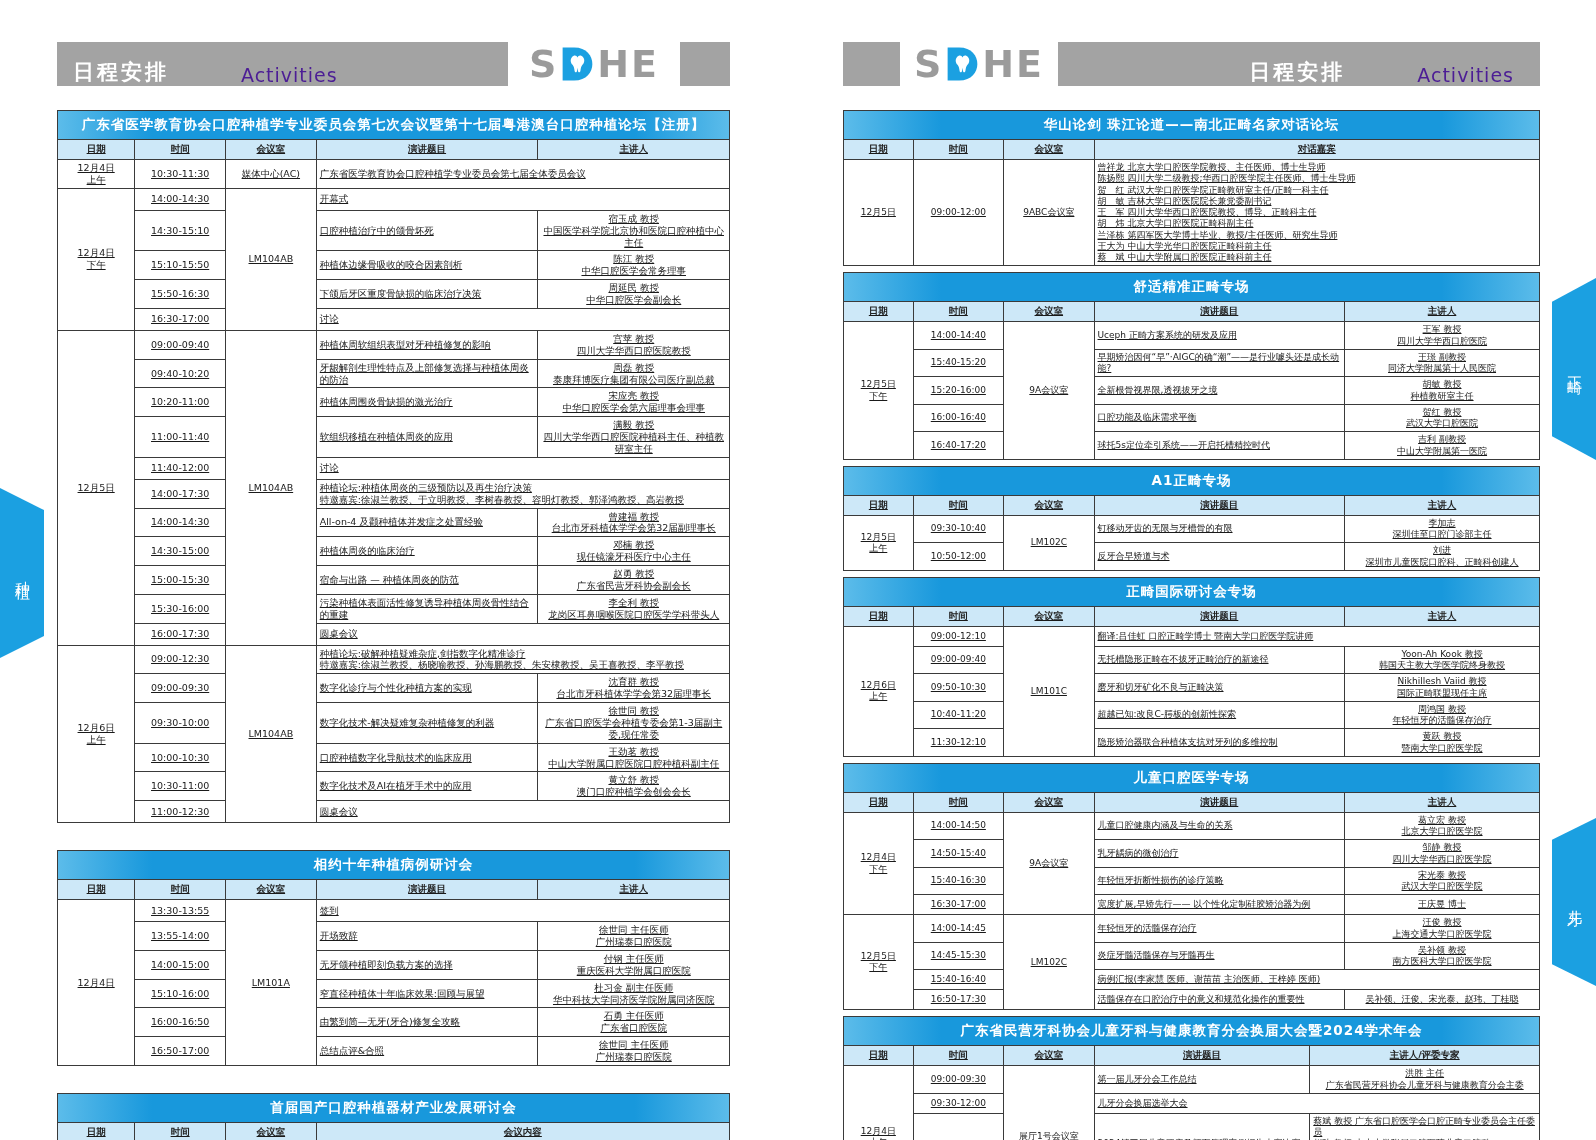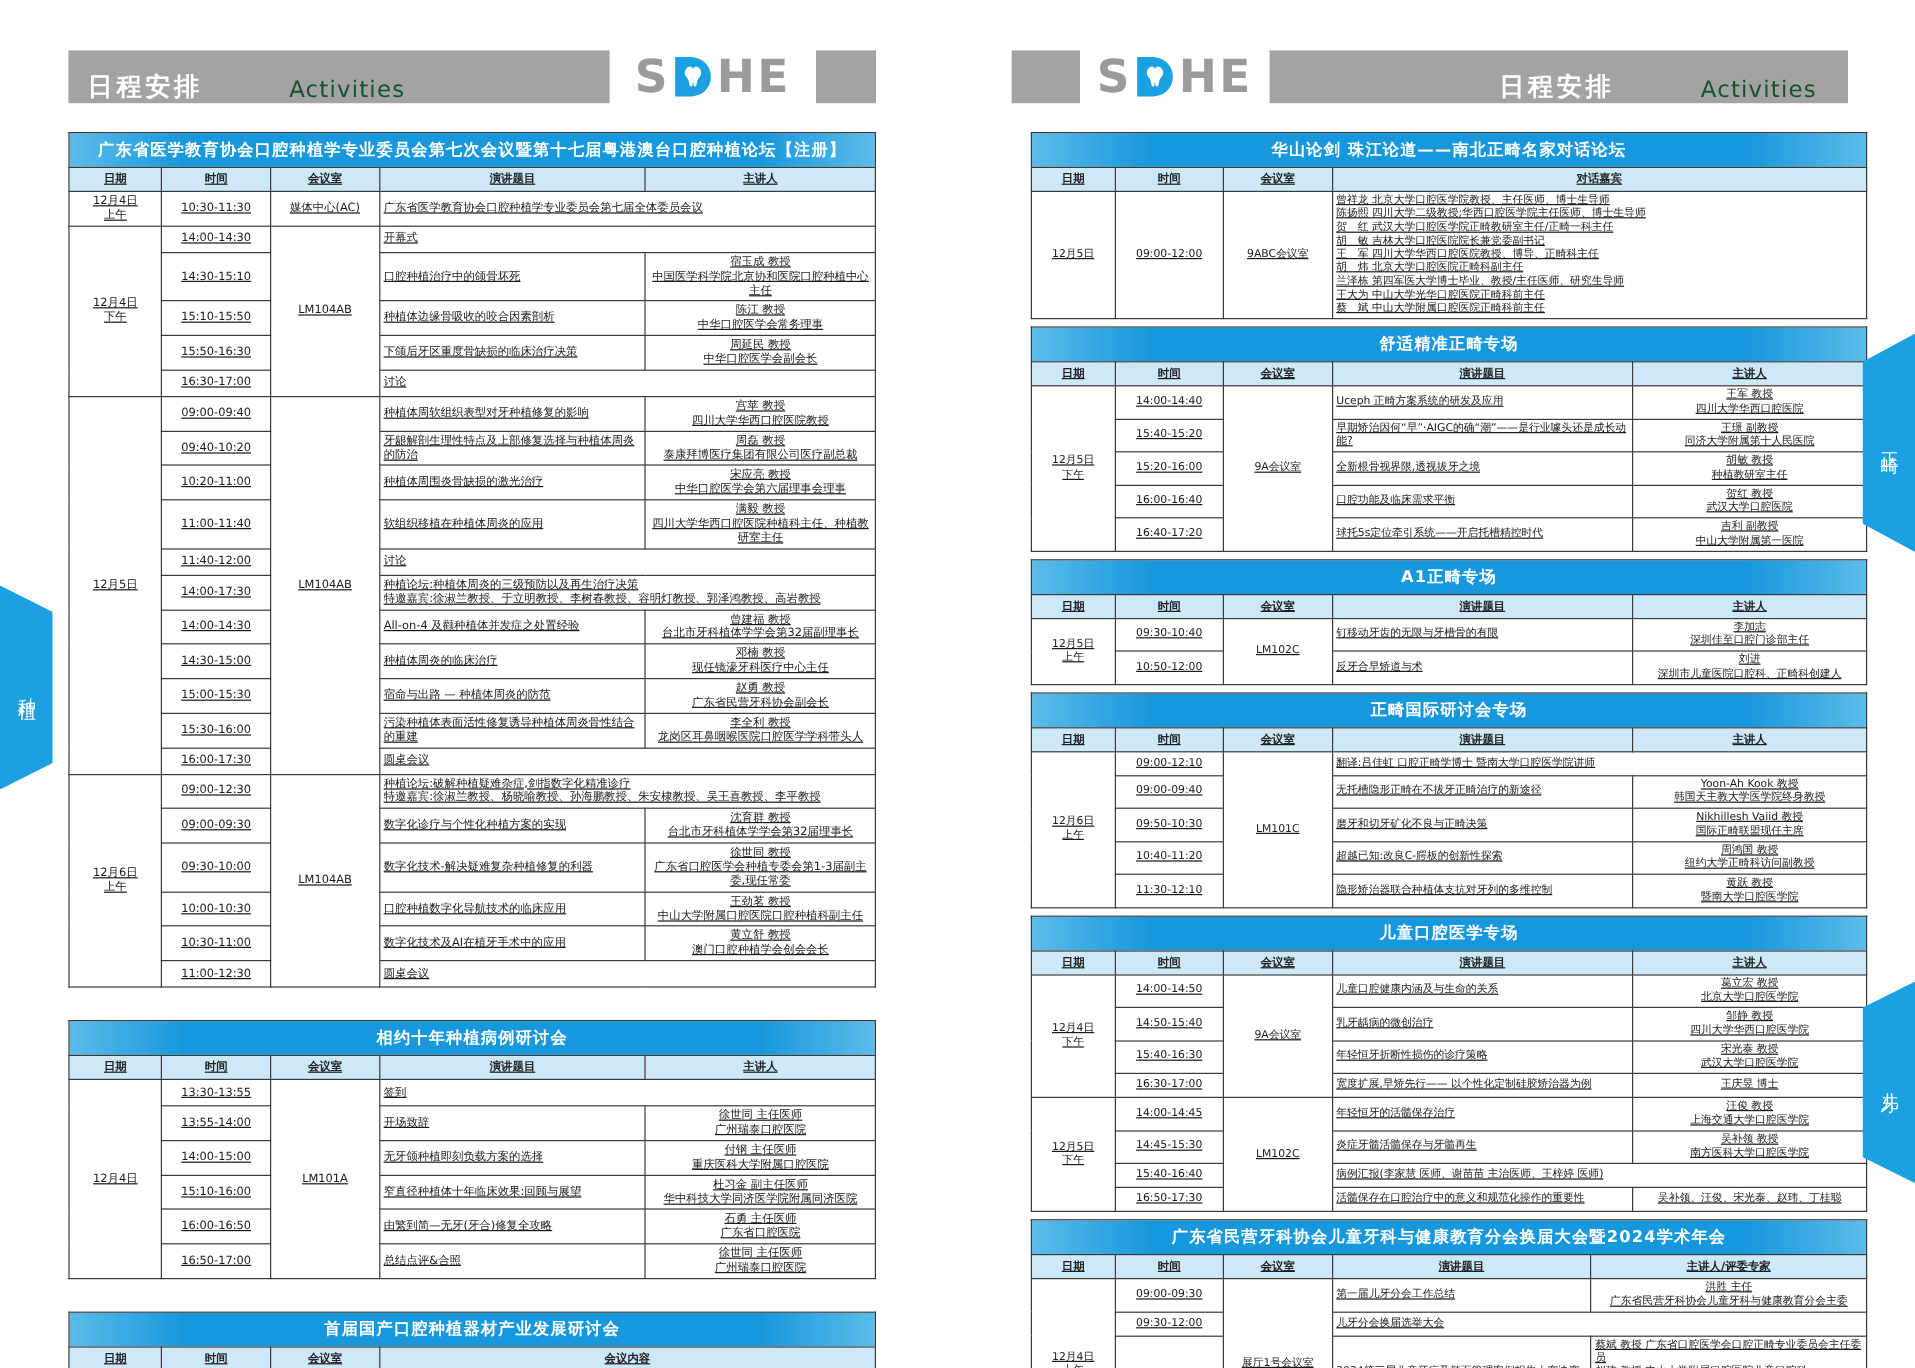--- a/index.html
+++ b/index.html
@@ -10,34 +10,34 @@
   .page{position:absolute;top:42px;}
   #page-left{left:57px;width:673px;}
   #page-right{left:843px;width:697px;}
 
   
   .page-header{display:flex;align-items:stretch;height:44px;margin-bottom:24px;}
   .hdr-bar{background:#a3a3a3;display:flex;align-items:flex-end;}
   #page-left .hdr-bar{width:435px;padding-left:16px;gap:72px;}
   #page-right .hdr-bar{flex:1;justify-content:flex-end;padding-right:26px;gap:72px;}
   .hdr-cn{color:#ffffff;font-weight:bold;font-size:21px;letter-spacing:3px;}
-  .hdr-en{color:#14532d;font-size:19px;letter-spacing:1px;}
+  .hdr-en{color:#4c1d95;font-size:19px;letter-spacing:1px;}
   .logo{display:flex;align-items:center;justify-content:center;gap:1px;}
   #page-left .logo{flex:1;}
   #page-right .logo{width:158px;flex:none;}
   .logo-letter{font-size:38px;font-weight:bold;color:#9b9b9b;letter-spacing:2px;line-height:1;}
   .logo-tooth{width:33px;height:40px;margin:0 2px;}
   .hdr-block{background:#a3a3a3;}
   #page-left .hdr-block{width:50px;}
   #page-right .hdr-block{width:57px;}
 
   
   .table-block{width:100%;}
   #page-left .table-block{margin-bottom:27px;}
-  #page-right .table-block{margin-bottom:6px;margin-left:16px;}
+  #page-right .table-block{margin-bottom:6px;}
   .title-bar{
     background:linear-gradient(90deg,#5cbcea 0%,#1898dc 14%,#1898dc 86%,#5cbcea 100%);
     color:#ffffff;font-weight:bold;font-size:13.5px;text-align:center;
     padding:5px 2px;border:1px solid #3a3a3a;border-bottom:none;letter-spacing:1px;
   }
   table.sched{width:100%;border-collapse:collapse;table-layout:fixed;text-decoration:underline;}
   .sched th,.sched td{border:1px solid #3a3a3a;vertical-align:middle;}
   .sched th{
     background:#cde8f8;font-weight:bold;font-size:9.5px;padding:3px 2px;text-align:center;color:#222;
   }
@@ -500,21 +500,21 @@
             <tr>
               <td class="c">09:50-10:30</td>
               <td class="topic pre">磨牙和切牙矿化不良与正畸决策</td>
               <td class="c pre">Nikhillesh Vaiid 教授
 国际正畸联盟现任主席</td>
             </tr>
             <tr>
               <td class="c">10:40-11:20</td>
               <td class="topic pre">超越已知:改良C-腭板的创新性探索</td>
               <td class="c pre">周鸿国 教授
-纽约大学正畸科访问副教授</td>
+年轻恒牙的活髓保存治疗</td>
             </tr>
             <tr>
               <td class="c">11:30-12:10</td>
               <td class="topic pre">隐形矫治器联合种植体支抗对牙列的多维控制</td>
               <td class="c pre">黄跃 教授
 暨南大学口腔医学院</td>
             </tr>
           </tbody>
         </table>
       </div>

